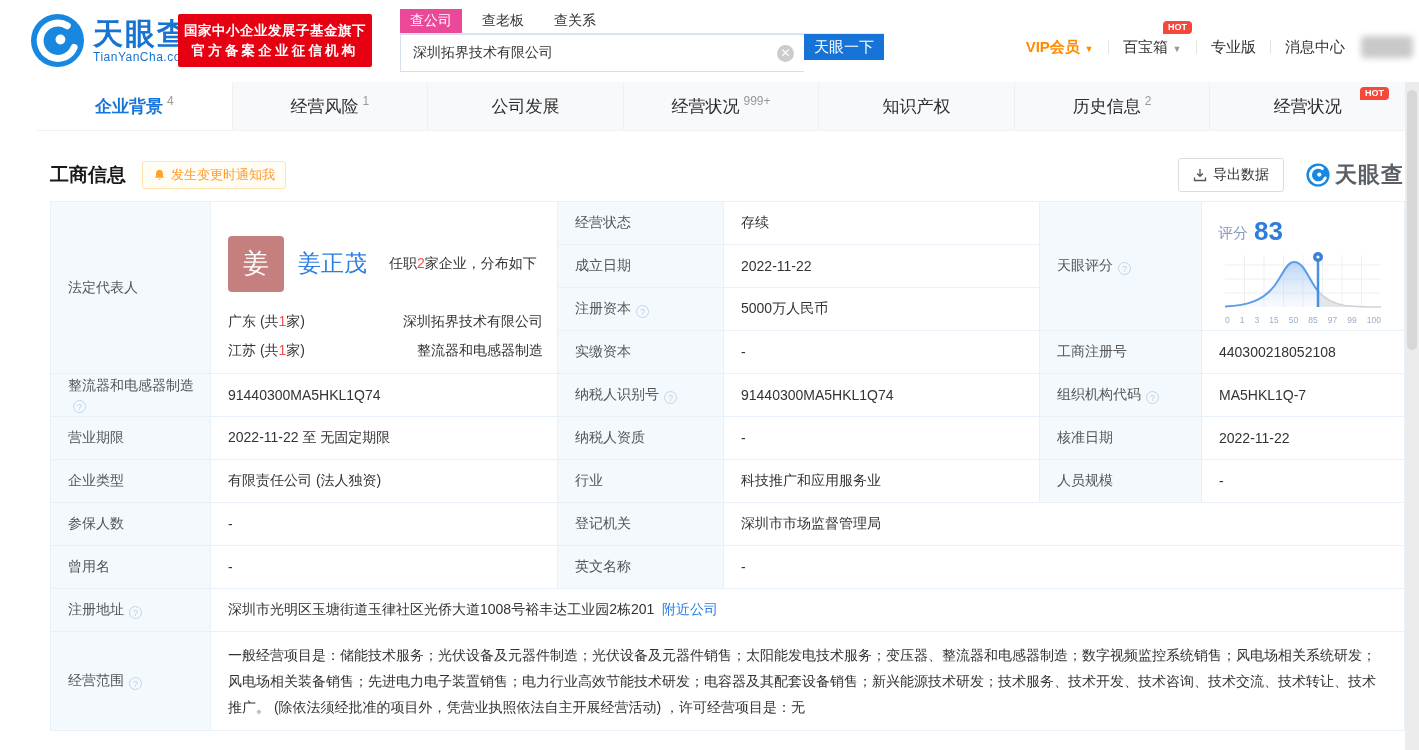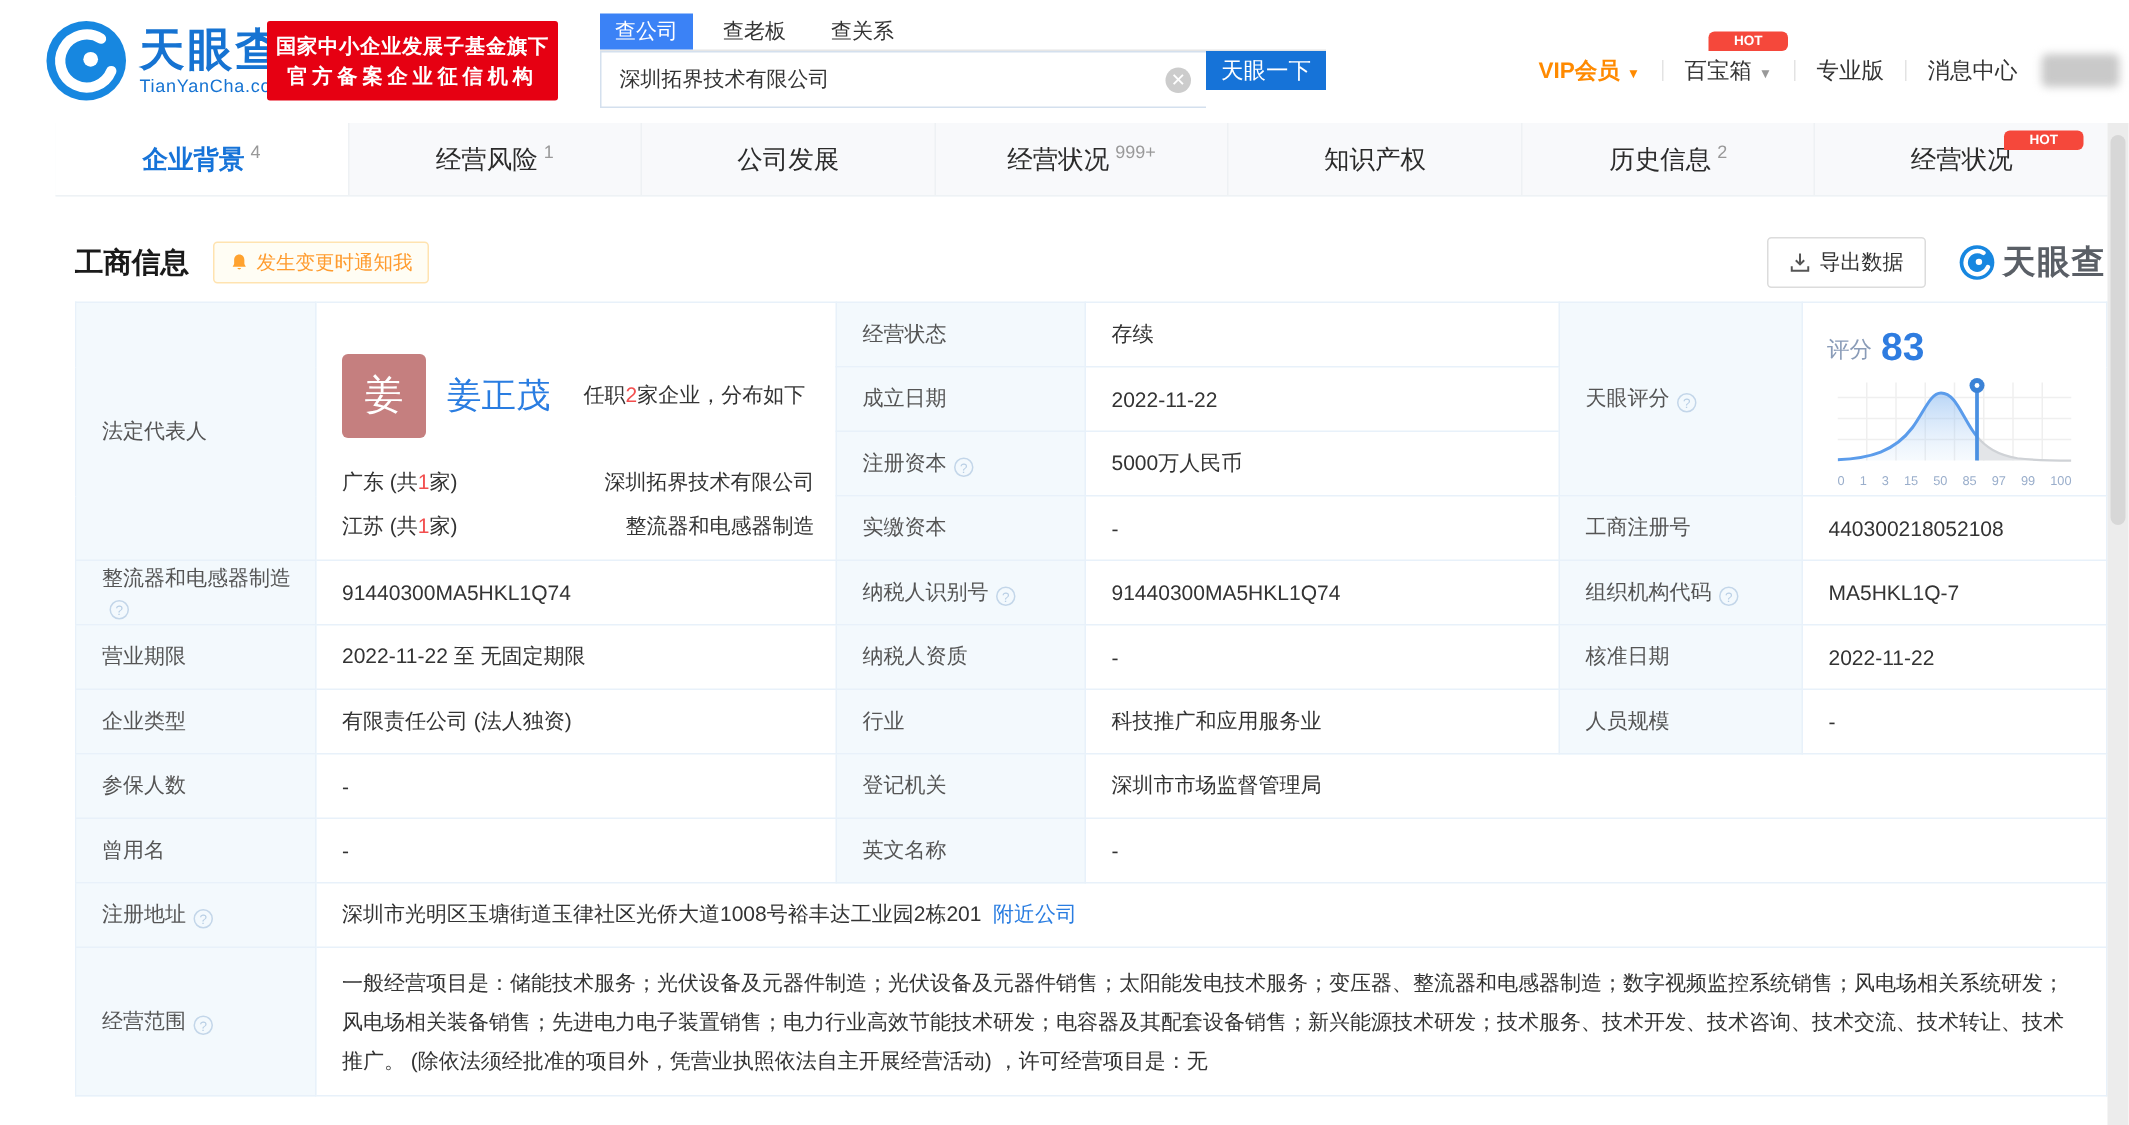--- a/index.html
+++ b/index.html
@@ -11,35 +11,35 @@
   .logo-text { margin-left:8px; }
   .logo-name { font-size:30px; font-weight:bold; color:#1673d2; letter-spacing:2px; line-height:32px; }
   .logo-domain { font-size:12px; color:#1673d2; letter-spacing:0.5px; }
   .gov-badge { position:absolute; left:178px; top:14px; width:194px; height:53px; background:#e60012; color:#fff; display:flex; flex-direction:column; justify-content:center; align-items:center; border-radius:2px; font-weight:bold; }
   .gov-badge .l1 { font-size:13.5px; line-height:20px; letter-spacing:0.5px; }
   .gov-badge .l2 { font-size:13.5px; line-height:20px; letter-spacing:3.2px; }
 
   .search { position:absolute; left:400px; top:8px; width:484px; }
   .search-tabs { display:flex; align-items:flex-end; height:26px; border-bottom:1px solid #e6e6e6; }
   .search-tab { font-size:14px; color:#333; padding:3px 10px; cursor:pointer; }
-  .search-tab.active { background:#3b82f6; color:#fff;margin-top:43px; }
+  .search-tab.active { background:#ec4899; color:#fff;margin-top:43px; }
   .search-tab + .search-tab { margin-left:10px; }
   .search-bar { display:flex; margin-top:0; }
   .search-input-wrap { position:relative; width:404px; height:38px; border:1px solid #d4e0ee; border-right:none; display:flex; align-items:center; background:#fff; }
   .search-input { border:none; outline:none; width:360px; font-size:14px; color:#333; padding-left:12px; font-family:inherit; background:transparent; }
   .clear-icon { position:absolute; right:10px; top:10px; width:17px; height:17px; border-radius:50%; background:#ccc; color:#fff; font-size:12px; line-height:17px; text-align:center; cursor:pointer; }
   .search-btn { width:80px; height:26px; background:#1673d8; color:#fff; font-size:15px; border:none; cursor:pointer; font-family:inherit; }
 
   .top-nav { position:absolute; right:6px; top:36px; display:flex; align-items:center; }
   .nav-item { font-size:15px; color:#333; cursor:pointer; position:relative; white-space:nowrap; }
   .nav-item.vip { color:#ff8a00; font-weight:bold; }
   .caret { display:inline-block; font-size:10px; color:#999; transform:scale(0.9); }
   .vip .caret { color:#ff8a00; }
   .nav-sep { width:1px; height:14px; background:#e3e3e3; margin:0 14px; }
-  .hot-badge { position:absolute; top:-17px; right:-10px; background:#f5483b; color:#fff; font-size:9px; font-weight:bold; padding:2px 17px; border-radius:4px 4px 4px 0; line-height:1; }
+  .hot-badge { position:absolute; top:-17px; right:-10px; background:#f5483b; color:#fff; font-size:9px; font-weight:bold; padding:2px 5px; border-radius:4px 4px 4px 0; line-height:1; }
   .avatar-blur { width:52px; height:22px; background:#c9c9c9; border-radius:4px; margin-left:16px; filter:blur(3px); }
 
   
   .main-tabs { margin-left:37px; width:1368px; height:49px; background:#f8f9fb; display:flex; border-bottom:1px solid #eef2f5; }
   .main-tab { flex:1; display:flex; align-items:center; justify-content:center; font-size:17px; color:#2b2b2b; cursor:pointer; position:relative; border-left:1px solid #eef1f4; }
   .main-tab:first-child { border-left:none; }
   .main-tab.active { background:#fff; color:#1673d8; font-weight:bold; }
   .tab-count { font-size:12px; color:#999; margin-left:4px; position:relative; top:-5px; font-weight:normal; }
   .main-tab .hot-badge { top:5px; right:16px; }
 

